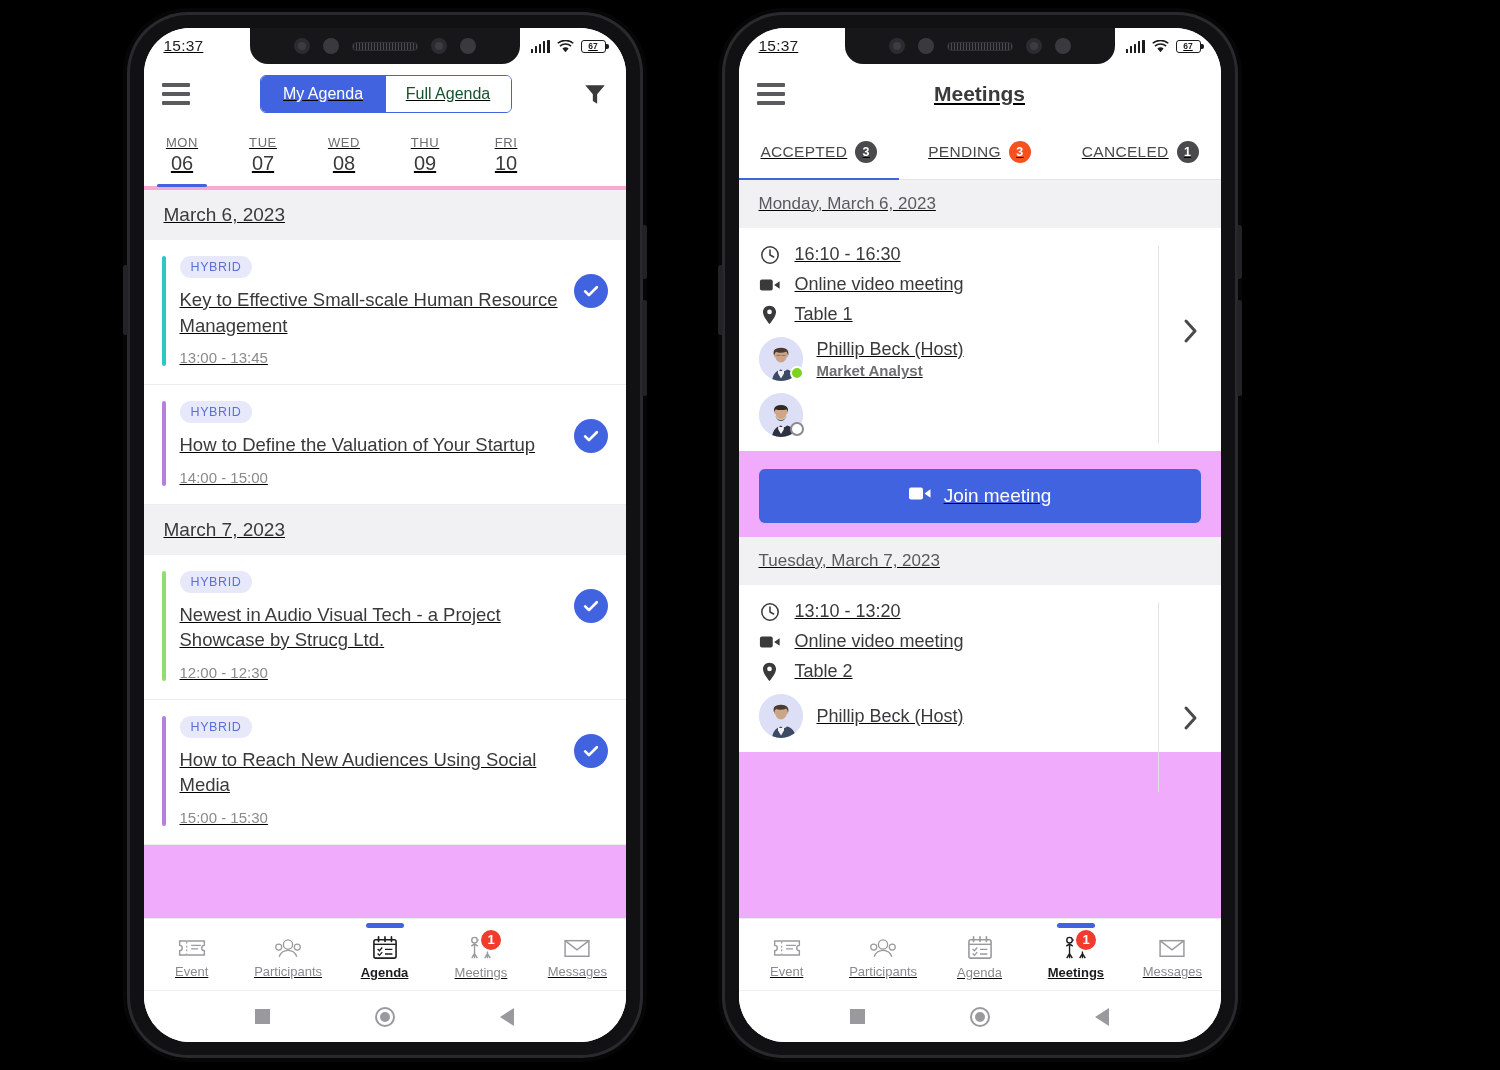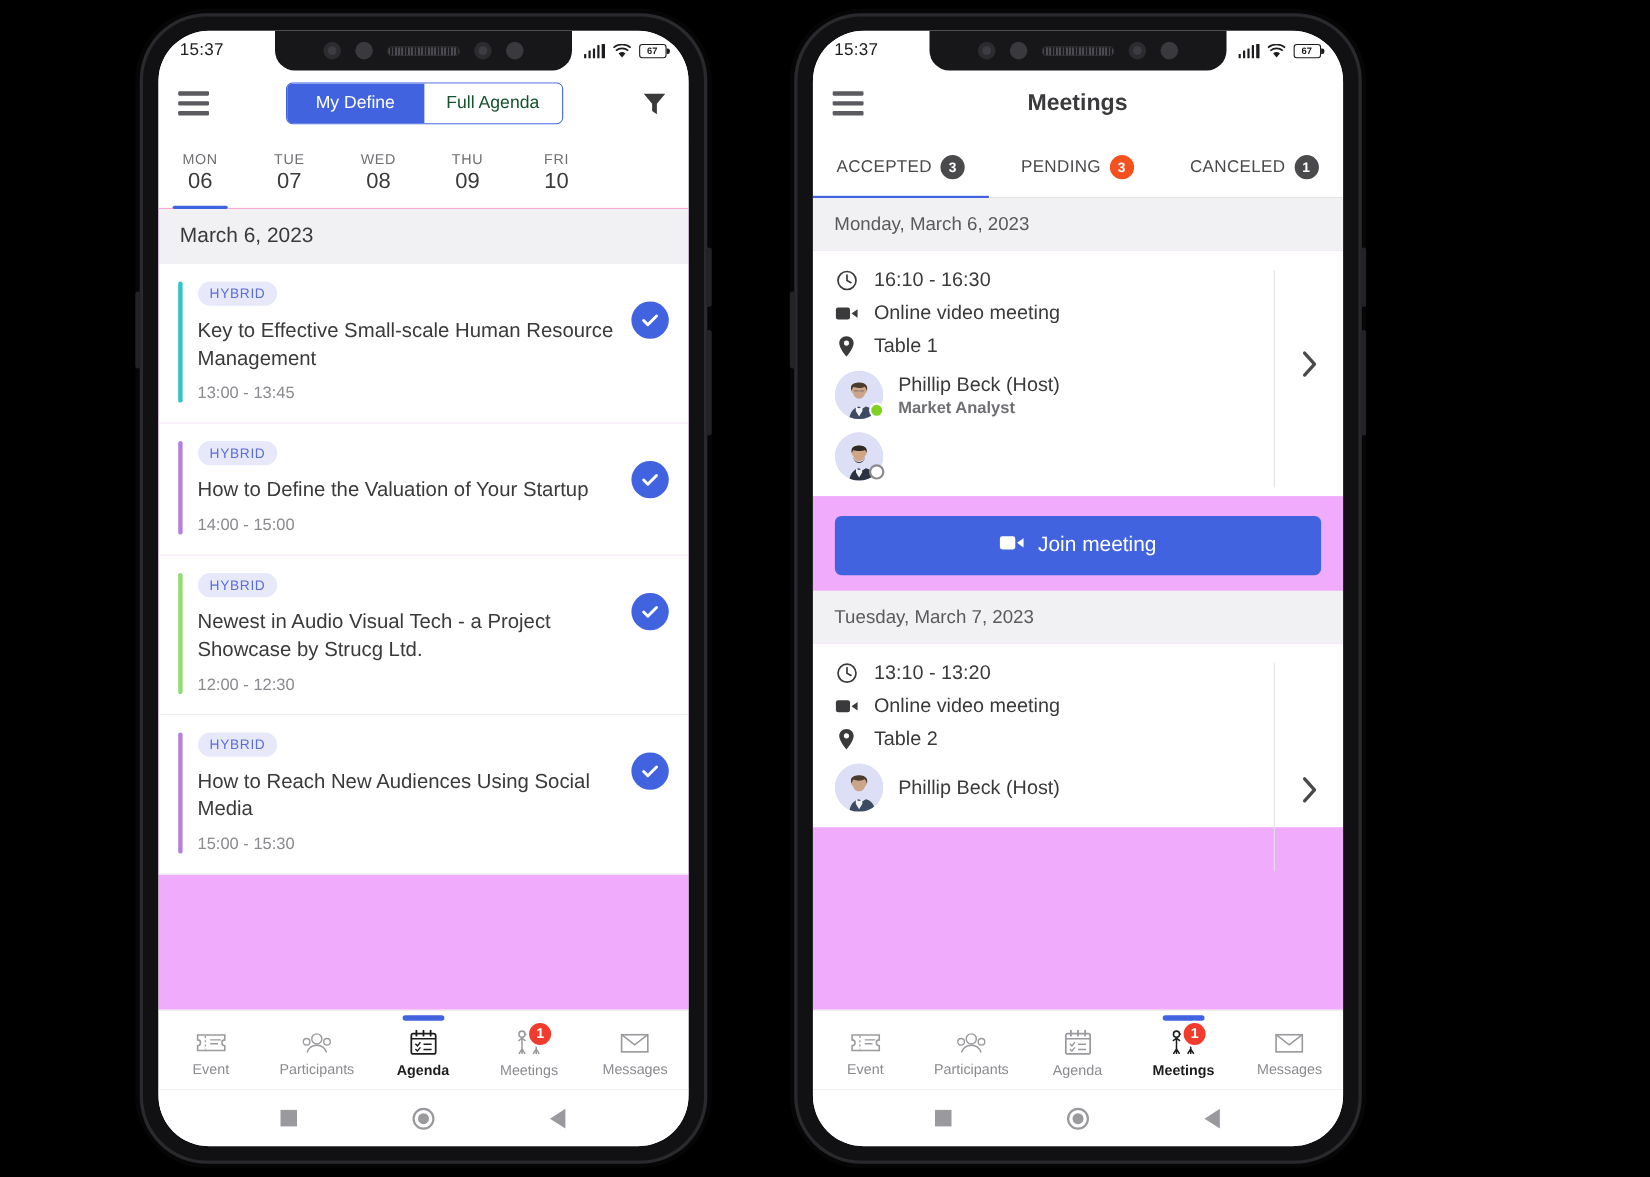--- a/index.html
+++ b/index.html
@@ -5,21 +5,21 @@
   * { box-sizing: border-box; margin: 0; padding: 0; }
   html, body {
     width: 1500px; height: 1070px;
     background: #000;
     font-family: "Liberation Sans", sans-serif;
     overflow: hidden;
   }
   .stage {
     position: relative; width: 1364px; height: 1070px;
     background: #000;
-    display: flex; justify-content: center; align-items: center; gap: 85px;
+    display: flex; justify-content: center; align-items: center; gap: 85px; text-decoration: underline;
   }
 
   
   .phone {
     position: relative;
     width: 510px; height: 1040px;
     background: #111113;
     border-radius: 58px;
     box-shadow: 0 0 0 3px #2a2a2e, 0 0 0 7px #060607;
     display: flex; align-items: center; justify-content: center;
@@ -100,21 +100,21 @@
   .seg {
     flex: 1; display: flex; align-items: center; justify-content: center;
     font-size: 16px; color: #14532d; background: #fff; cursor: pointer;
   }
   .seg.active { background: #4263e0; color: #fff; }
   .filter-icon { width: 26px; height: 26px; cursor: pointer; }
 
   
   .daystrip {
     flex: 0 0 66px; display: flex; background: #fff; padding: 0 10px;
-    border-bottom: 1px solid #f9a8d4;
+    border-bottom: 4px solid #f9a8d4;
     gap: 24px;
   }
   .day {
     flex: 1; display: flex; flex-direction: column; align-items: center; justify-content: center;
     gap: 2px; cursor: pointer; position: relative;
   }
   .day .dow { font-size: 13px; color: #6e6e73; letter-spacing: .6px; }
   .day .dnum { font-size: 20px; color: #3a3a3c; }
   .day.active::after {
     content: ""; position: absolute; bottom: -1px; left: 6%; width: 88%; height: 3px;
@@ -264,21 +264,21 @@
         </div>
       </div>
 
       <div class="appbar">
         <div class="hamburger">
             <span></span>
             <span></span>
             <span></span>
           </div>
         <div class="segmented">
-          <div class="seg active">My Define</div>
+          <div class="seg active">My Agenda</div>
           <div class="seg">Full Agenda</div>
         </div>
         <svg class="filter-icon" viewBox="0 0 24 24">
           <path d="M3 4h18l-7 8.2V21l-4-2.6v-6.2z" fill="#3a3a3c"></path>
         </svg>
       </div>
 
       <div class="daystrip">
         <div class="day active">
           <div class="dow">MON</div>
@@ -328,20 +328,21 @@
             <div class="agenda-title">How to Define the Valuation of Your Startup</div>
             <div class="agenda-time">14:00 - 15:00</div>
           </div>
           <div class="check">
             <svg width="20" height="20" viewBox="0 0 24 24">
                 <path d="M5 12.5l4.5 4.5L19 7.5" stroke="#fff" stroke-width="3.2" fill="none" stroke-linecap="round" stroke-linejoin="round"></path>
               </svg>
           </div>
         </div>
 
+        <div class="date-header">March 7, 2023</div>
 
         <div class="agenda-item">
           <div class="bar" style="background:#8fdd6e"></div>
           <div class="agenda-main">
             <div class="badge-hybrid">HYBRID</div>
             <div class="agenda-title">Newest in Audio Visual Tech - a Project Showcase by Strucg Ltd.</div>
             <div class="agenda-time">12:00 - 12:30</div>
           </div>
           <div class="check">
             <svg width="20" height="20" viewBox="0 0 24 24">

